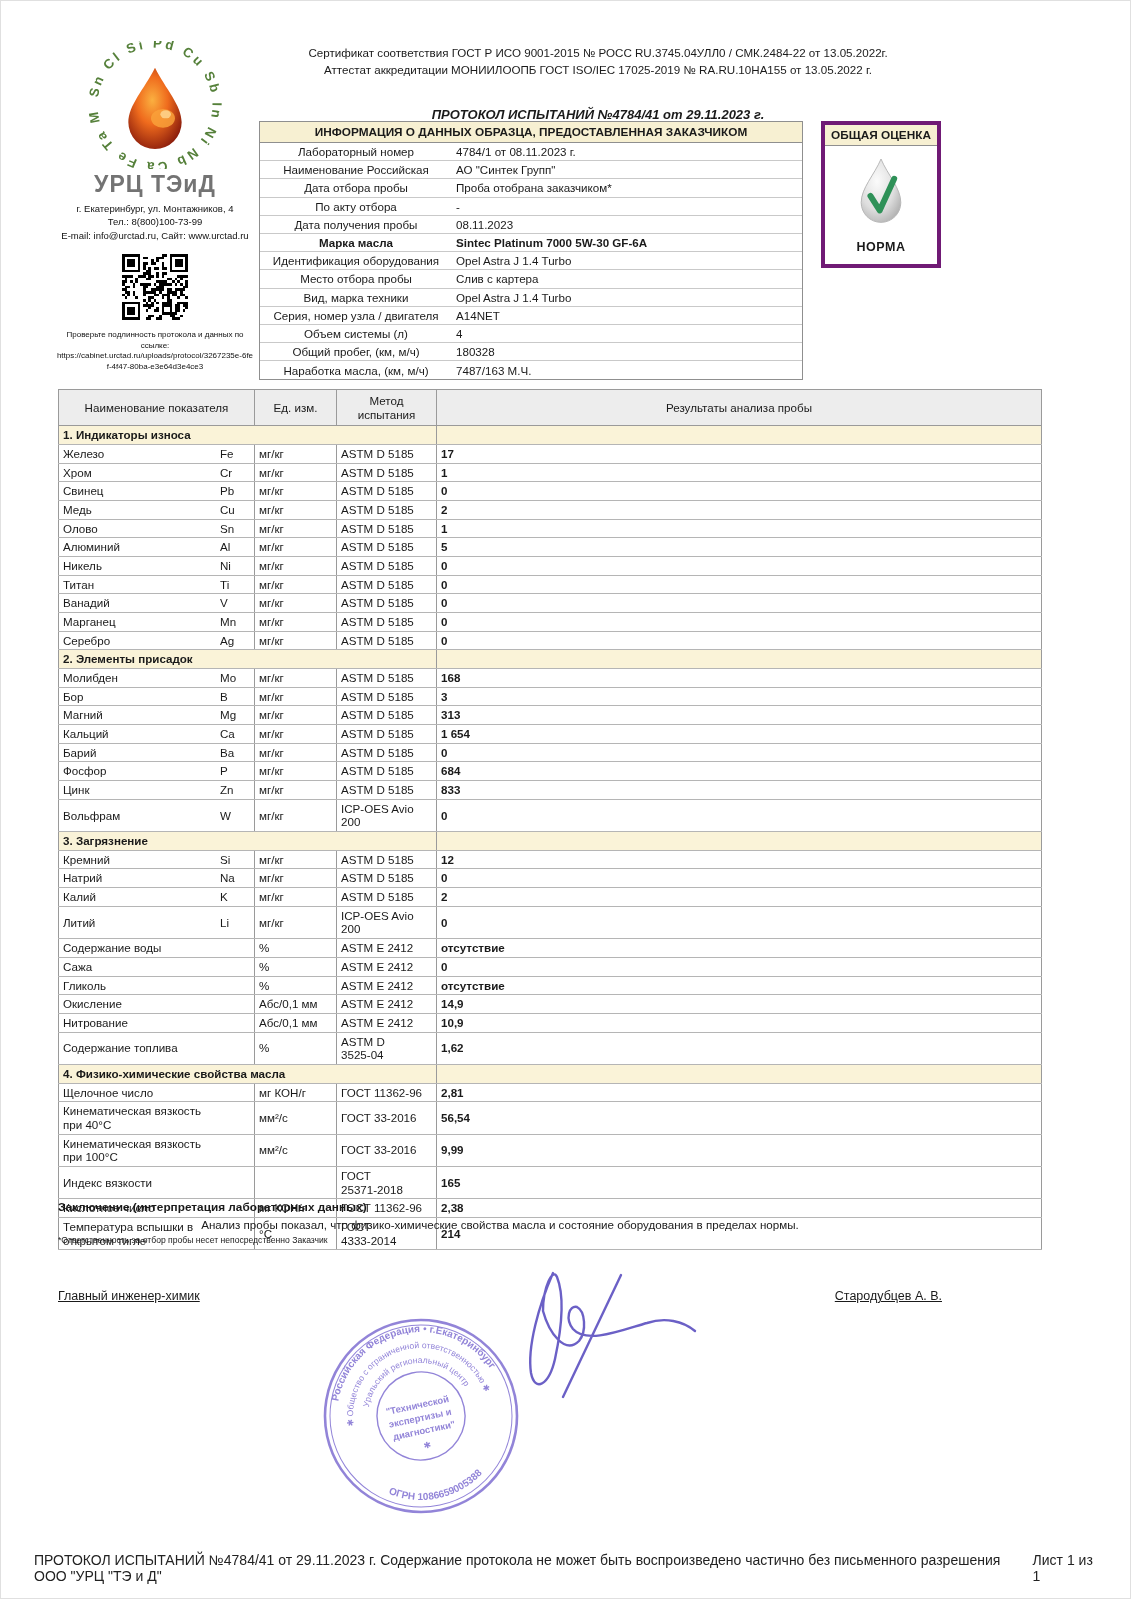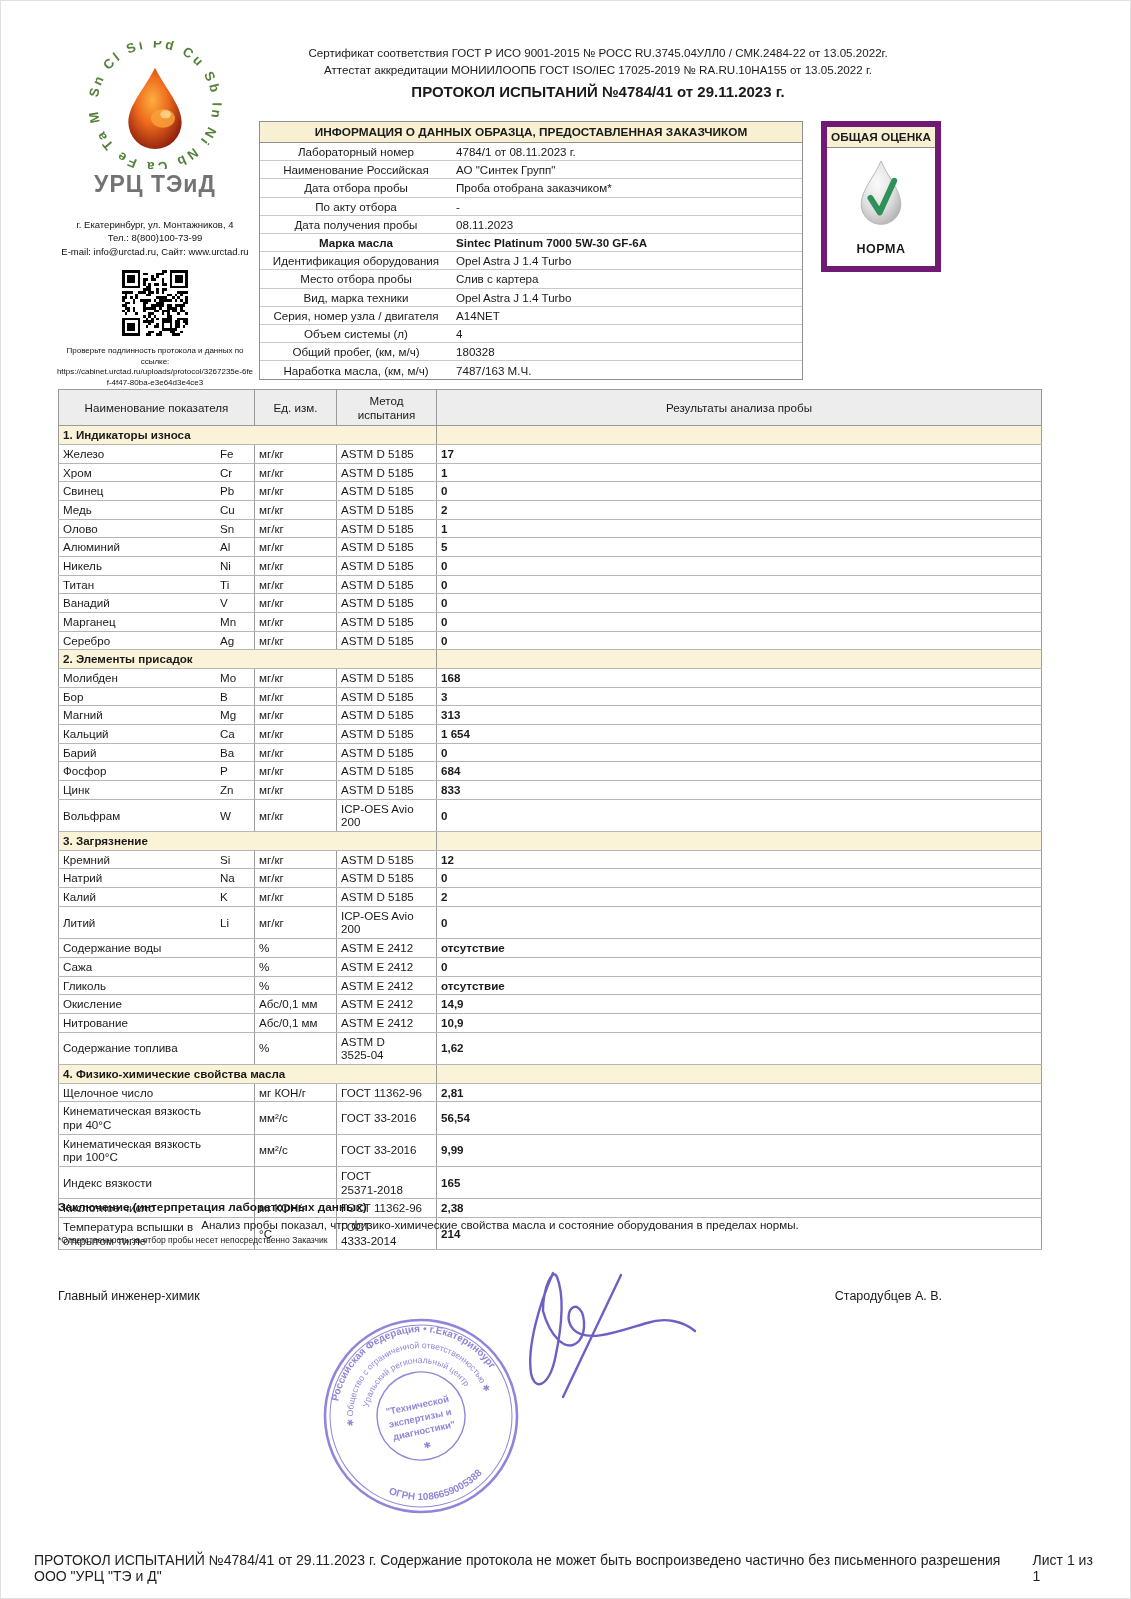--- a/index.html
+++ b/index.html
@@ -2,41 +2,41 @@
 <html><head>
 <meta charset="utf-8">
 <style>
   * { margin:0; padding:0; box-sizing:border-box; }
   body { background:#fff; font-family:"Liberation Sans", sans-serif; color:#1a1a1a; }
   .page { position:relative; width:1131px; height:1599px; background:#fff; border:1px solid #e0e0e0; overflow:hidden; }
 
   
   .sidebar { position:absolute; left:55px; top:40px; width:198px; text-align:center; }
   .org-name { font-size:23px; font-weight:bold; color:#737373; letter-spacing:1px; margin-top:-2px; }
-  .addr { font-size:9.5px; line-height:1.4; margin-top:20px; color:#111; }
+  .addr { font-size:9.5px; line-height:1.4; margin-top:4px; color:#111; }
   .qr-wrap { margin:12px auto 0; width:66px; height:66px; }
   .qr-caption { font-size:8px; line-height:1.35; margin-top:10px; color:#111; }
   .qr-link { font-size:8px; line-height:1.35; color:#111; word-break:break-all; }
 
   
   .main-head { position:absolute; left:258px; top:44px; width:678px; text-align:center; }
   .cert { font-size:11.6px; line-height:1.45; }
-  .doc-title { font-size:15px; font-weight:bold; margin-top:4px; }
+  .doc-title { font-size:13px; font-weight:bold; margin-top:28px;font-style:italic; }
 
   
   .info-zone { position:absolute; left:258px; top:120px; width:682px; display:flex; align-items:flex-start; gap:18px; }
   .info-table { width:554px; border:1px solid #8f8f8f; }
   .info-header { background:#f7f0d2; border-bottom:1px solid #8f8f8f; font-weight:bold; font-size:11.8px; text-align:center; padding:3px 2px; }
   .info-row { display:flex; border-bottom:1px solid #c9c9c9; font-size:11.6px; min-height:18.2px; align-items:center; }
   .info-row:last-child { border-bottom:none; }
   .info-label { width:192px; padding:2px 4px; flex-shrink:0;text-align:center; }
   .info-value { flex:1; padding:2px 4px; }
   .info-row.bold .info-label, .info-row.bold .info-value { font-weight:bold; }
 
-  .assessment { width:122px; border:6px solid #701a75; }
+  .assessment { width:122px; border:4px solid #701a75; }
   .assessment-header { background:#f7f0d2; border-bottom:1px solid #8f8f8f; font-weight:bold; font-size:11.8px; text-align:center; padding:3px 2px; }
   .assessment-body { padding:8px 0 10px; text-align:center; }
   .status-label { font-size:12.5px; font-weight:bold; letter-spacing:.5px; margin-top:6px; }
 
   
   .results { position:absolute; left:57px; top:388px; width:984px; border-collapse:collapse; font-size:11.6px; }
   .results th, .results td { border:1px solid #9a9a9a; padding:2px 4px; vertical-align:middle; line-height:1.18; }
   .results td { border-color:#b5b5b5; border-left-color:#9a9a9a; border-right-color:#9a9a9a; white-space:pre-line; }
   .results th { background:#ededed; font-weight:normal; text-align:center; padding:4px 4px; }
   .results .sec td { background:#faf3d8; font-weight:bold; }
@@ -46,21 +46,21 @@
   .val { font-weight:bold; }
   .col-name { width:196px; } .col-unit { width:82px; } .col-method { width:100px; }
 
   
   .conclusion { position:absolute; left:57px; top:1199px; width:884px; }
   .conclusion .c-title { font-weight:bold; font-size:11.8px; }
   .conclusion .c-text { font-size:11.6px; margin-top:4px;text-align:center; }
   .conclusion .c-note { font-size:8.6px; margin-top:4px; }
 
   
-  .sign-row { position:absolute; left:57px; top:1288px; width:884px; display:flex; justify-content:space-between; font-size:12.5px; }
+  .sign-row { position:absolute; left:57px; top:1288px; width:884px; display:flex; justify-content:space-between; font-size:12.5px;text-decoration:underline; }
   .stamp-zone { position:absolute; left:290px; top:1262px; width:430px; height:290px; pointer-events:none; }
 
   
   .footer { position:absolute; left:33px; top:1551px; width:1064px; display:flex; justify-content:space-between; font-size:14px; color:#222; }
 </style>
 </head>
 <body>
 
 <div class="page">
 

